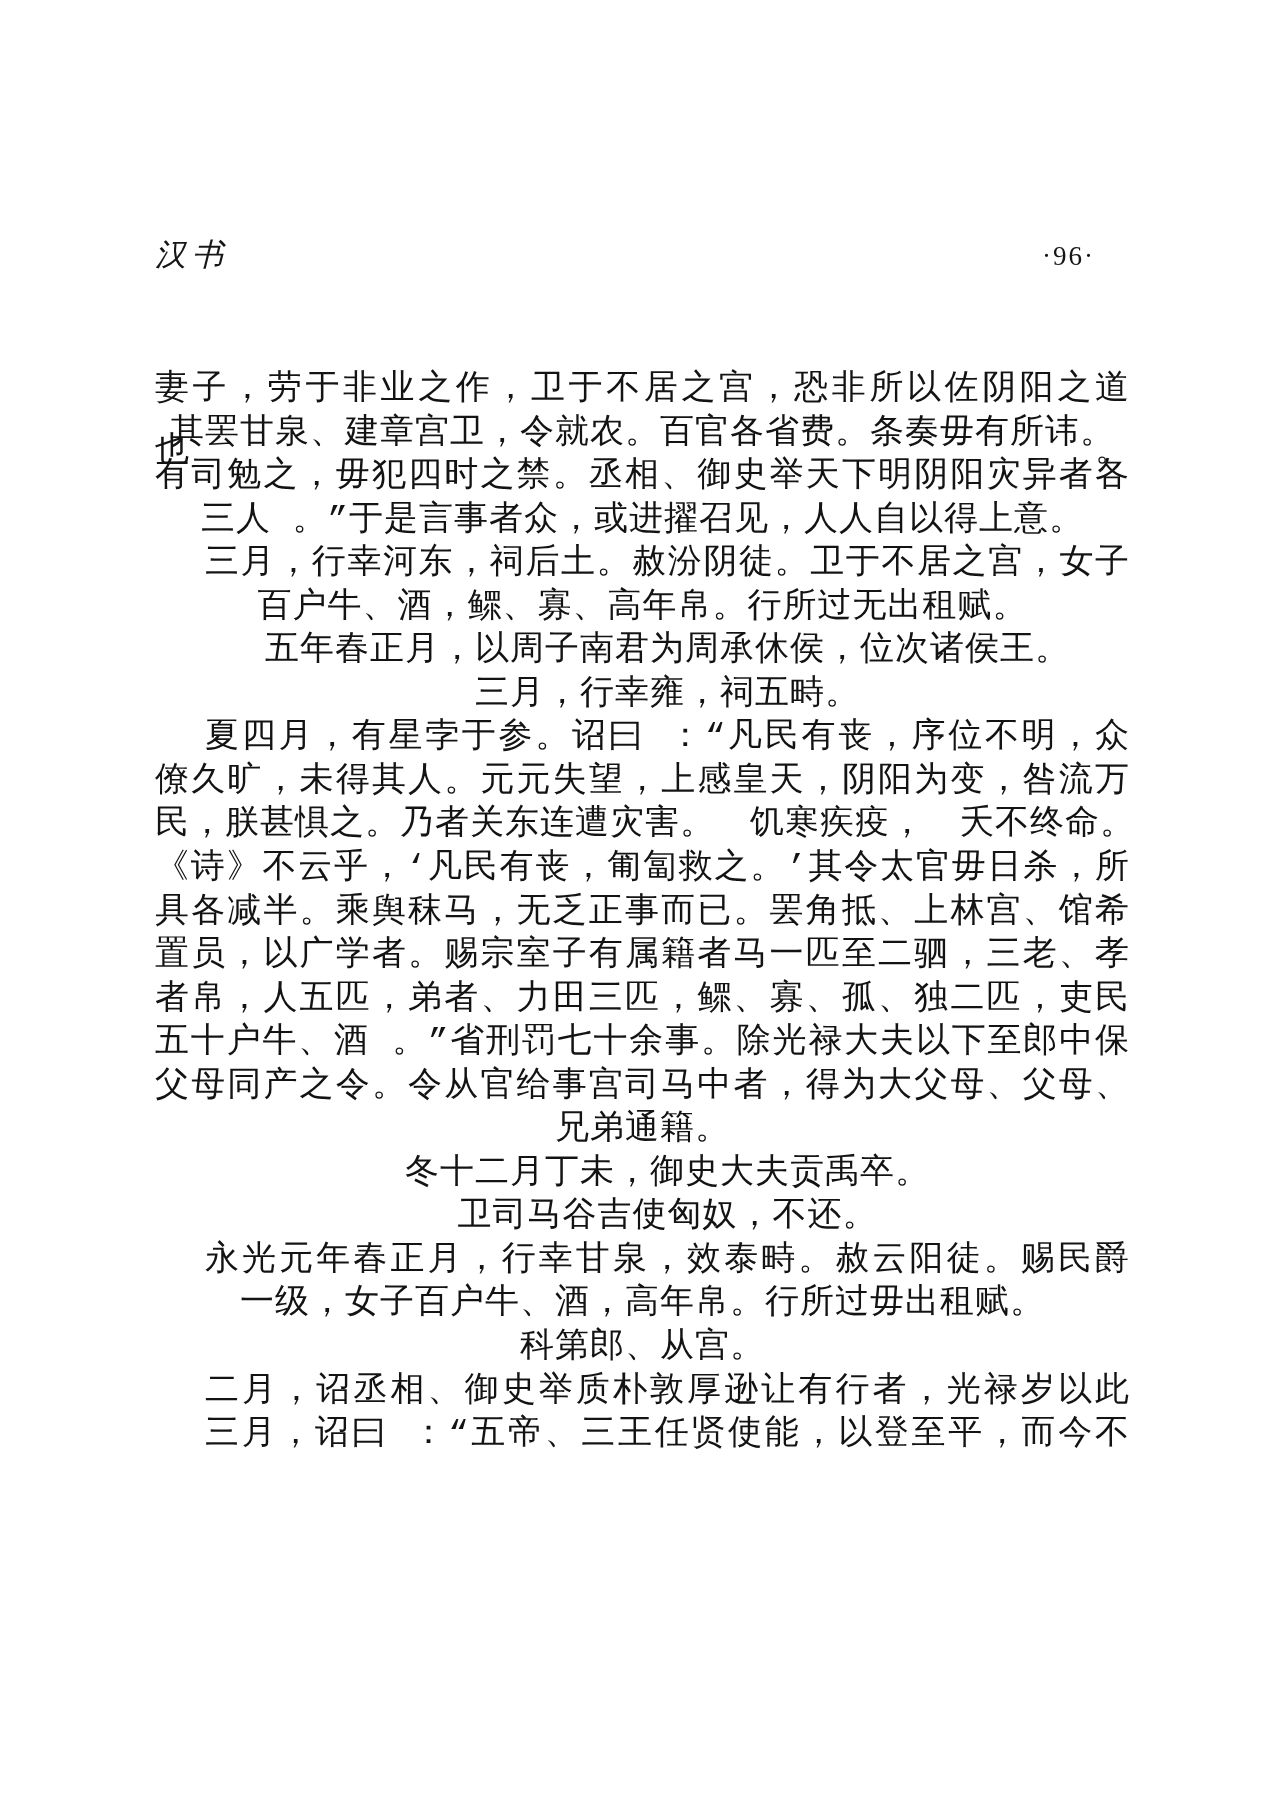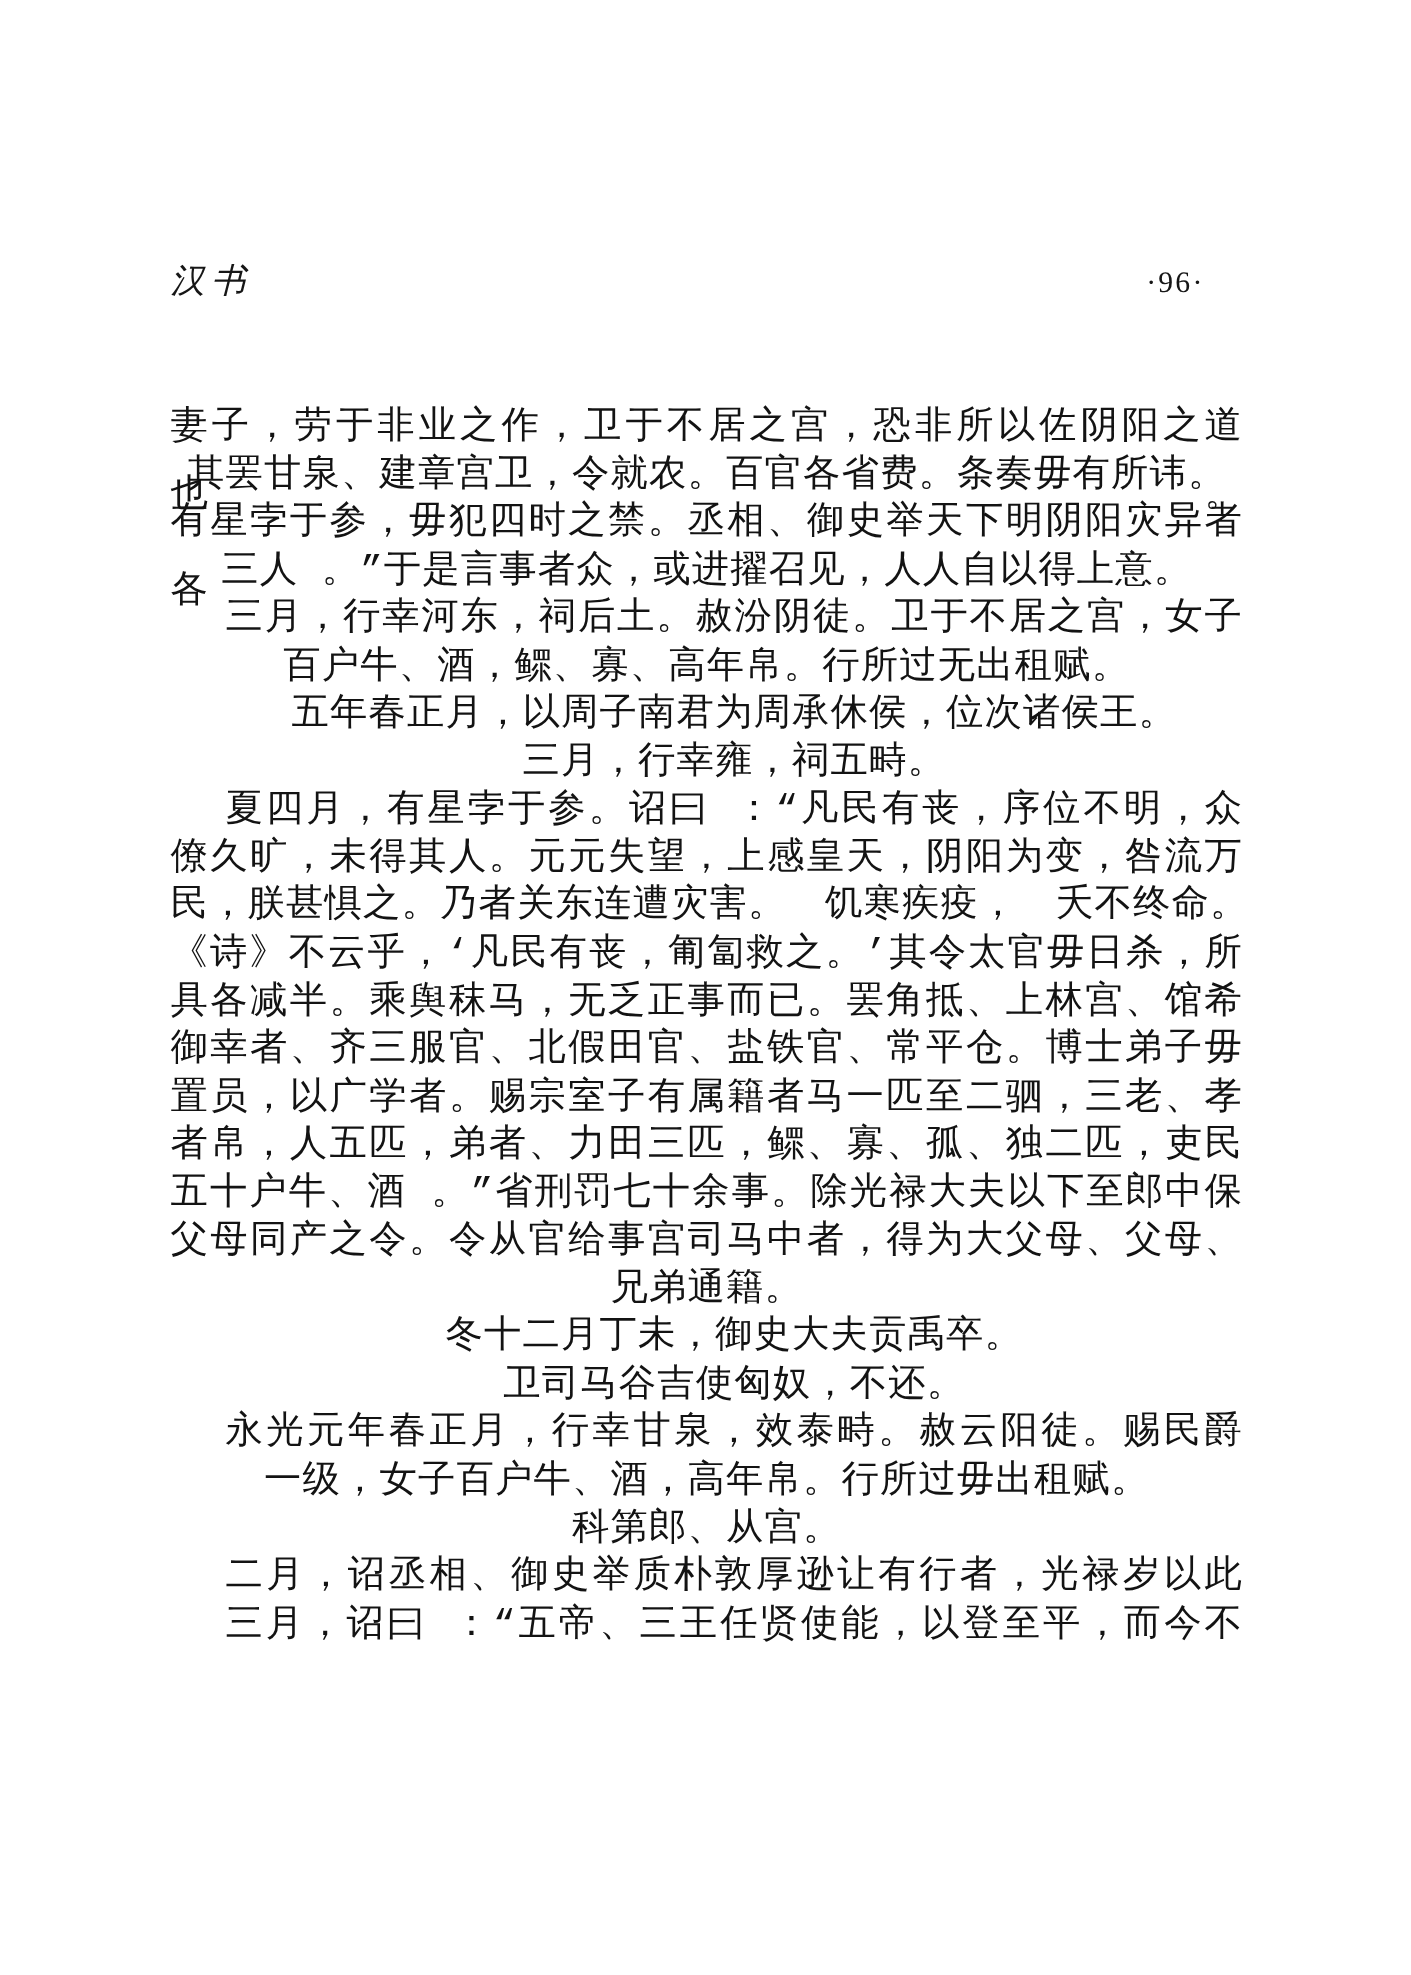--- a/index.html
+++ b/index.html
@@ -65,32 +65,31 @@
 <body>
 
 <div class="page">
   <div class="header-row">
     <span class="book-title">汉书</span>
     <span class="page-number">·96·</span>
   </div>
   <div class="body-text">
       <div class="line j">妻子，劳于非业之作，卫于不居之宫，恐非所以佐阴阳之道也。</div>
       <div class="line">其罢甘泉、建章宫卫，令就农。百官各省费。条奏毋有所讳。</div>
-      <div class="line j">有星孛于参，毋犯四时之禁。丞相、御史举天下明阴阳灾异者各</div>
+      <div class="line j">有司勉之，毋犯四时之禁。丞相、御史举天下明阴阳灾异者各</div>
       <div class="line">三人 。”于是言事者众，或进擢召见，人人自以得上意。</div>
       <div class="line j i">三月，行幸河东，祠后土。赦汾阴徒。卫于不居之宫，女子</div>
       <div class="line">百户牛、酒，鳏、寡、高年帛。行所过无出租赋。</div>
       <div class="line i">五年春正月，以周子南君为周承休侯，位次诸侯王。</div>
       <div class="line i">三月，行幸雍，祠五畤。</div>
       <div class="line j i">夏四月，有星孛于参。诏曰 ：“凡民有丧，序位不明，众</div>
       <div class="line j">僚久旷，未得其人。元元失望，上感皇天，阴阳为变，咎流万</div>
       <div class="line">民，朕甚惧之。乃者关东连遭灾害。　饥寒疾疫，　夭不终命。</div>
       <div class="line j">《诗》不云乎，‘凡民有丧，匍匐救之。’其令太官毋日杀，所</div>
       <div class="line j">具各减半。乘舆秣马，无乏正事而已。罢角抵、上林宫、馆希</div>
-      <div class="line j">御幸者、齐三服官、北假田官、盐铁官、常平仓。博士弟子毋</div>
       <div class="line j">置员，以广学者。赐宗室子有属籍者马一匹至二驷，三老、孝</div>
       <div class="line j">者帛，人五匹，弟者、力田三匹，鳏、寡、孤、独二匹，吏民</div>
       <div class="line j">五十户牛、酒 。”省刑罚七十余事。除光禄大夫以下至郎中保</div>
       <div class="line j">父母同产之令。令从官给事宫司马中者，得为大父母、父母、</div>
       <div class="line">兄弟通籍。</div>
       <div class="line i">冬十二月丁未，御史大夫贡禹卒。</div>
       <div class="line i">卫司马谷吉使匈奴，不还。</div>
       <div class="line j i">永光元年春正月，行幸甘泉，效泰畤。赦云阳徒。赐民爵</div>
       <div class="line">一级，女子百户牛、酒，高年帛。行所过毋出租赋。</div>
       <div class="line">科第郎、从宫。</div>

